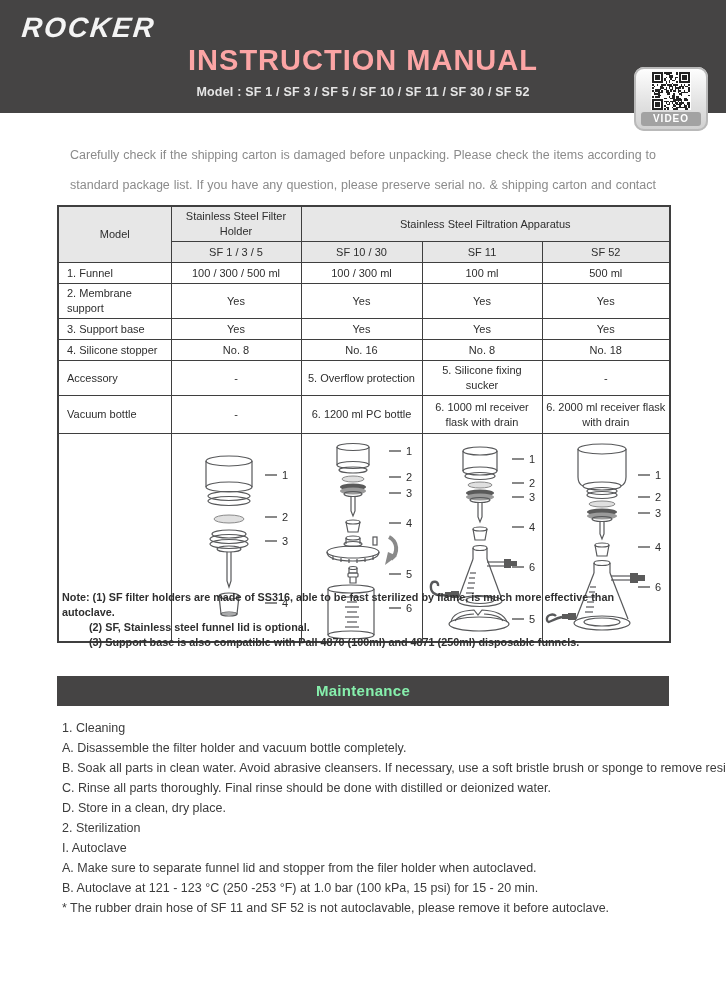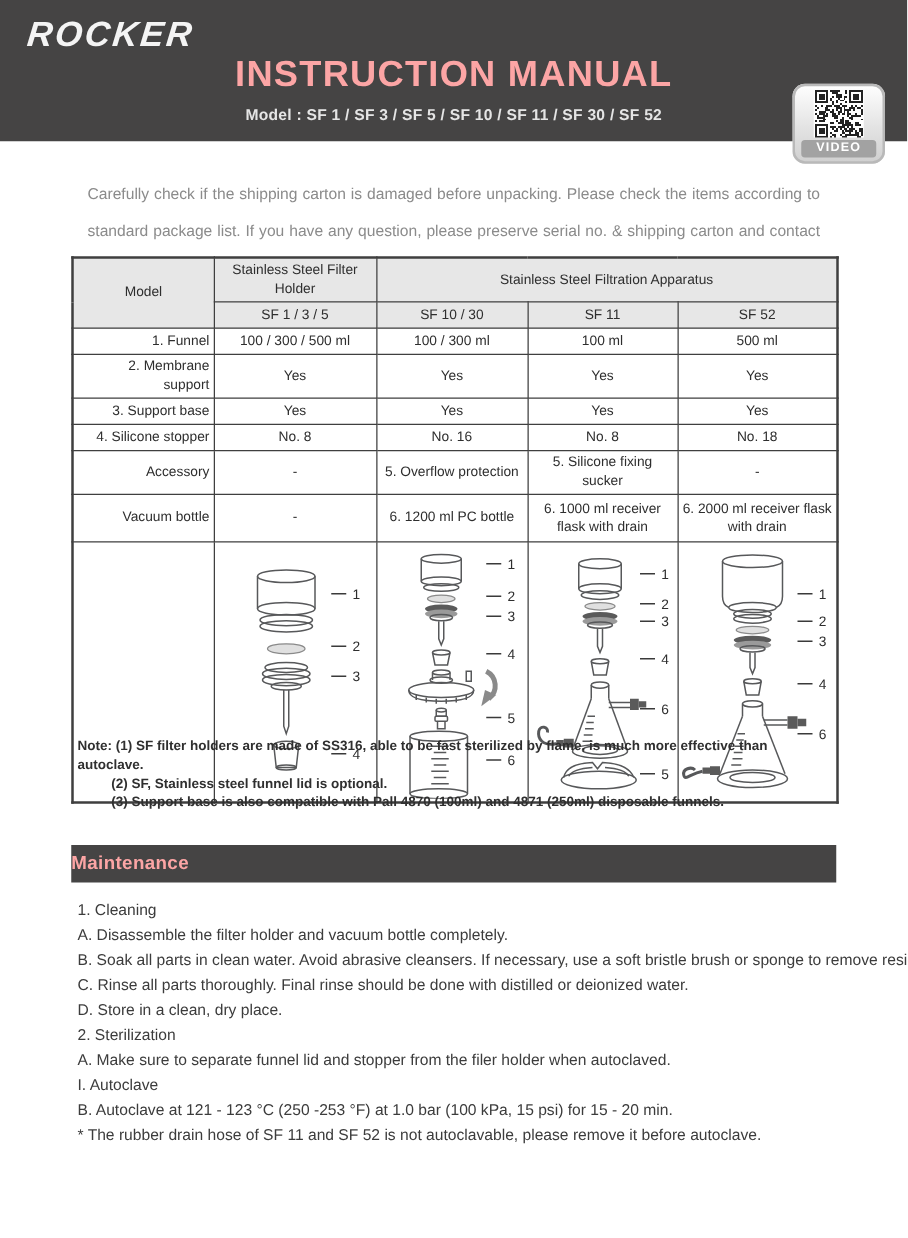--- a/index.html
+++ b/index.html
@@ -48,21 +48,21 @@
   .spec-table {
     position:absolute; top:205px; left:57px; width:612px;
     border-collapse:collapse; table-layout:fixed;
     border:2px solid #3f3f3f; font-size:11px; color:#2e2e2e;
   }
   .spec-table th, .spec-table td {
     border:1px solid #3f3f3f; text-align:center; vertical-align:middle;
     padding:2px 3px; line-height:15px; font-weight:normal;
   }
   .spec-table thead th { background:#e7e7e7; height:21px; }
-  .spec-table td.row-label { text-align:right; padding-left:8px; }
+  .spec-table td.row-label { text-align:left; padding-left:8px; }
   .spec-table tbody tr { height:21px; }
   .spec-table tr.tall-row { height:38px; }
   .spec-table tr.diagram-row { height:208px; }
   .spec-table tr.diagram-row td { padding:0; vertical-align:middle; }
   .diagram-cell svg { display:block; margin:0 auto; }
   .lineart { stroke:#57585a; fill:none; stroke-width:1.2; }
   .membrane { fill:#e0e0e0; stroke:#8a8a8a; stroke-width:1; }
   .darkpart { fill:#5a5a5a; stroke:none; }
   .midpart  { fill:#9a9a9a; stroke:none; }
   .lbl-line { stroke:#3a3a3a; stroke-width:1.2; }
@@ -70,21 +70,21 @@
   
   .notes {
     position:absolute; top:590px; left:62px; width:606px;
     font-size:10.8px; font-weight:bold; 
     color:#2f2f2f; line-height:15px;
   }
   .notes .cont { padding-left:27px; }
   
   .maintenance-bar {
     position:absolute; top:676px; left:57px; width:612px; height:30px;
-    background:#454444; color:#fca5a5; 
+    background:#454444; color:#86efac; text-align:center;
     font-size:15px; font-weight:bold; line-height:30px; letter-spacing:0.3px;
   }
   .maintenance-list {
     position:absolute; top:718px; left:62px; width:606px;
     font-size:12.5px; color:#3c3c3c;
   }
   .maintenance-list div { line-height:20px; white-space:nowrap; }
 </style>
 </head>
 <body>
@@ -605,19 +605,19 @@
 
   <div class="maintenance-bar">Maintenance</div>
 
   <div class="maintenance-list">
     <div>1. Cleaning</div>
     <div>A. Disassemble the filter holder and vacuum bottle completely.</div>
     <div>B. Soak all parts in clean water. Avoid abrasive cleansers. If necessary, use a soft bristle brush or sponge to remove residues.</div>
     <div>C. Rinse all parts thoroughly. Final rinse should be done with distilled or deionized water.</div>
     <div>D. Store in a clean, dry place.</div>
     <div>2. Sterilization</div>
+    <div>I. Autoclave</div>
     <div>A. Make sure to separate funnel lid and stopper from the filer holder when autoclaved.</div>
-    <div>I. Autoclave</div>
     <div>B. Autoclave at 121 - 123 °C (250 -253 °F) at 1.0 bar (100 kPa, 15 psi) for 15 - 20 min.</div>
     <div>* The rubber drain hose of SF 11 and SF 52 is not autoclavable, please remove it before autoclave.</div>
   </div>
 
 </div>
 
 </body></html>

